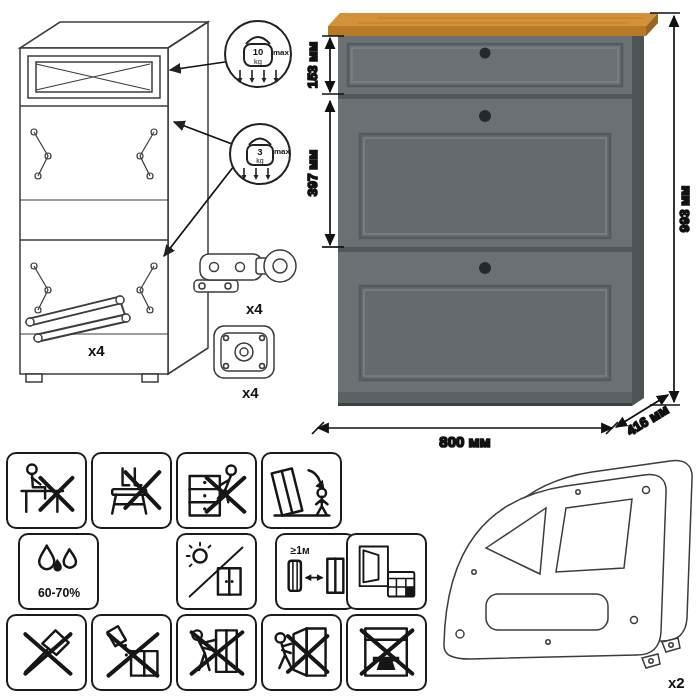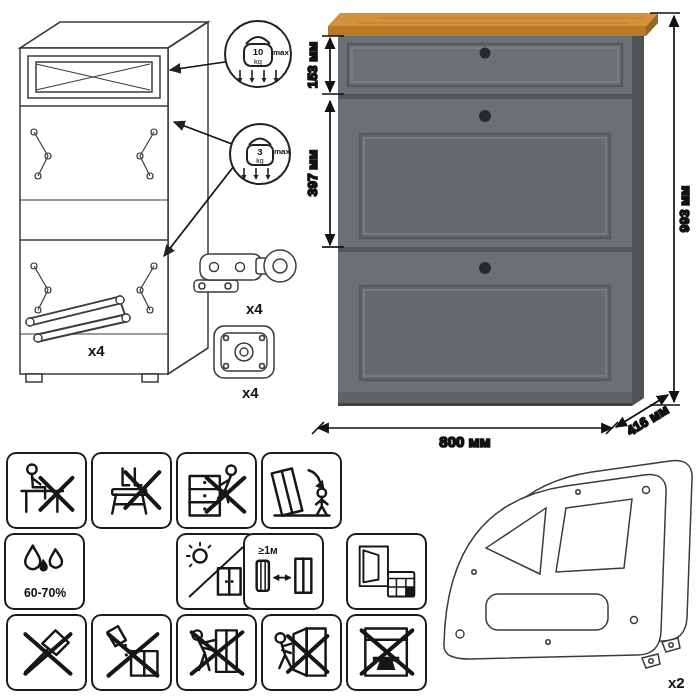--- a/index.html
+++ b/index.html
@@ -243,40 +243,40 @@
         <rect x="14" y="12" width="22" height="46"></rect>
         <path d="M25,12 L25,58"></path>
       </g>
       <path d="M42,10 A18,18 0 0 1 54,22"></path>
       <polygon class="f" points="57,20 59,31 49,27"></polygon>
       <circle cx="56" cy="34" r="4.5"></circle>
       <path d="M56,38 L56,48 M56,41 L50,46 M56,41 L62,46 M56,48 L51,57 M56,48 L61,57"></path>
     </svg>
   </div>
 
-  <div class="cell" style="left:4px;top:533px">
+  <div class="cell" style="left:18px;top:533px">
     <svg width="66" height="62" viewBox="0 0 70 64">
       <path d="M22,4 C18,12 14,16 14,21 a8,8 0 0 0 16,0 C30,16 26,12 22,4 Z"></path>
       <path d="M46,8 C43,14 40,17 40,21 a6.5,6.5 0 0 0 13,0 C53,17 50,14 46,8 Z"></path>
       <path class="f" d="M33,18 C31,22 29,24 29,27 a4.5,4.5 0 0 0 9,0 C38,24 36,22 33,18 Z"></path>
       <text x="35" y="58" text-anchor="middle" font-size="13">60-70%</text>
     </svg>
   </div>
   <div class="cell" style="left:176px;top:533px">
     <svg width="66" height="62" viewBox="0 0 70 64">
       <path d="M6,58 L62,6" stroke-width="2"></path>
       <circle cx="17" cy="15" r="7"></circle>
       <path d="M17,1 V4 M3,15 H6 M6,4 L8,6 M28,4 L26,6 M6,26 L8,24" stroke-width="2"></path>
       <rect x="36" y="28" width="24" height="28"></rect>
       <path d="M48,28 L48,56"></path>
       <circle class="f" cx="45" cy="42" r="1.6"></circle>
         <circle class="f" cx="51" cy="42" r="1.6"></circle>
     </svg>
   </div>
-  <div class="cell" style="left:243px;top:533px">
+  <div class="cell" style="left:275px;top:533px">
     <svg width="66" height="62" viewBox="0 0 70 64">
       <text x="8" y="13" font-size="11">≥1м</text>
       <rect x="6" y="20" width="13" height="32" rx="3"></rect>
       <path d="M10.5,20 L10.5,52 M15,20 L15,52" stroke-width="1.6"></path>
       <path d="M25,38 L41,38" stroke-width="2"></path>
       <polygon class="f" points="23,38 30,34.5 30,41.5"></polygon>
       <polygon class="f" points="43,38 36,34.5 36,41.5"></polygon>
       <rect x="47" y="18" width="17" height="36"></rect>
       <path d="M55.5,18 L55.5,54"></path>
     </svg>

